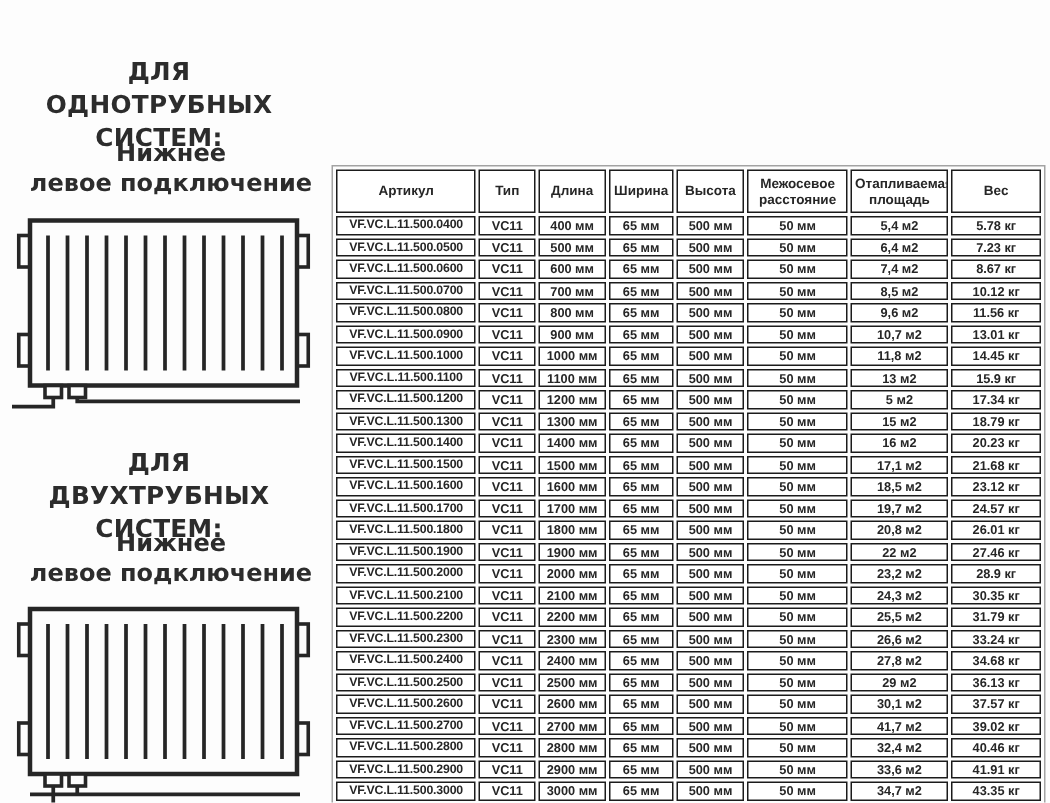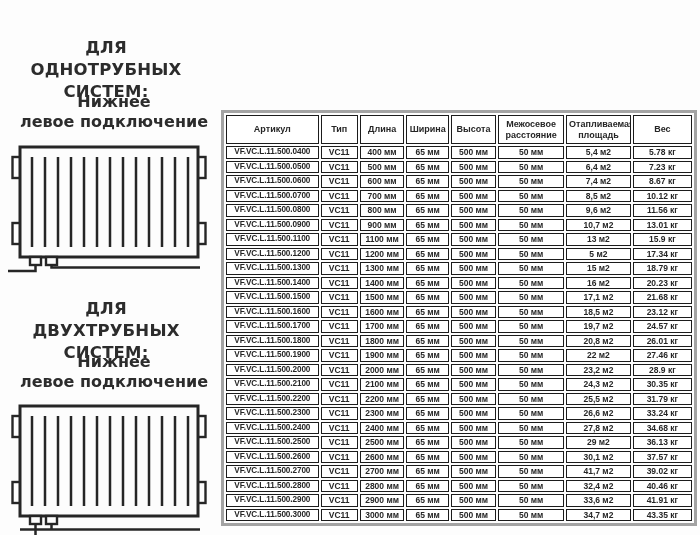--- a/index.html
+++ b/index.html
@@ -27,21 +27,21 @@
     color:#2c2c2c;
   }
   .diagram{position:absolute;left:8px;}
   .diagram svg{display:block;}
 
   
   .spec-table{
     position:absolute;left:221px;top:86px;width:476px;
     border-collapse:separate;border-spacing:2px;
     table-layout:fixed;
-    border:3px solid #a3a3a3;
+    border:1px solid #a3a3a3;
     background:#fdfdfd;
   }
   .spec-table th,.spec-table td{
     border:1px solid #1b1b1b;
     background:#fff;
     text-align:center;vertical-align:middle;
     font-weight:bold;color:#262626;
     overflow:hidden;white-space:nowrap;
   }
   .spec-table th{
@@ -226,20 +226,30 @@
           <td>VF.VC.L.11.500.0900</td>
           <td>VC11</td>
           <td>900 мм</td>
           <td>65 мм</td>
           <td>500 мм</td>
           <td>50 мм</td>
           <td>10,7 м2</td>
           <td>13.01 кг</td>
         </tr>
         <tr>
+          <td>VF.VC.L.11.500.1000</td>
+          <td>VC11</td>
+          <td>1000 мм</td>
+          <td>65 мм</td>
+          <td>500 мм</td>
+          <td>50 мм</td>
+          <td>11,8 м2</td>
+          <td>14.45 кг</td>
+        </tr>
+        <tr>
           <td>VF.VC.L.11.500.1100</td>
           <td>VC11</td>
           <td>1100 мм</td>
           <td>65 мм</td>
           <td>500 мм</td>
           <td>50 мм</td>
           <td>13 м2</td>
           <td>15.9 кг</td>
         </tr>
         <tr>

